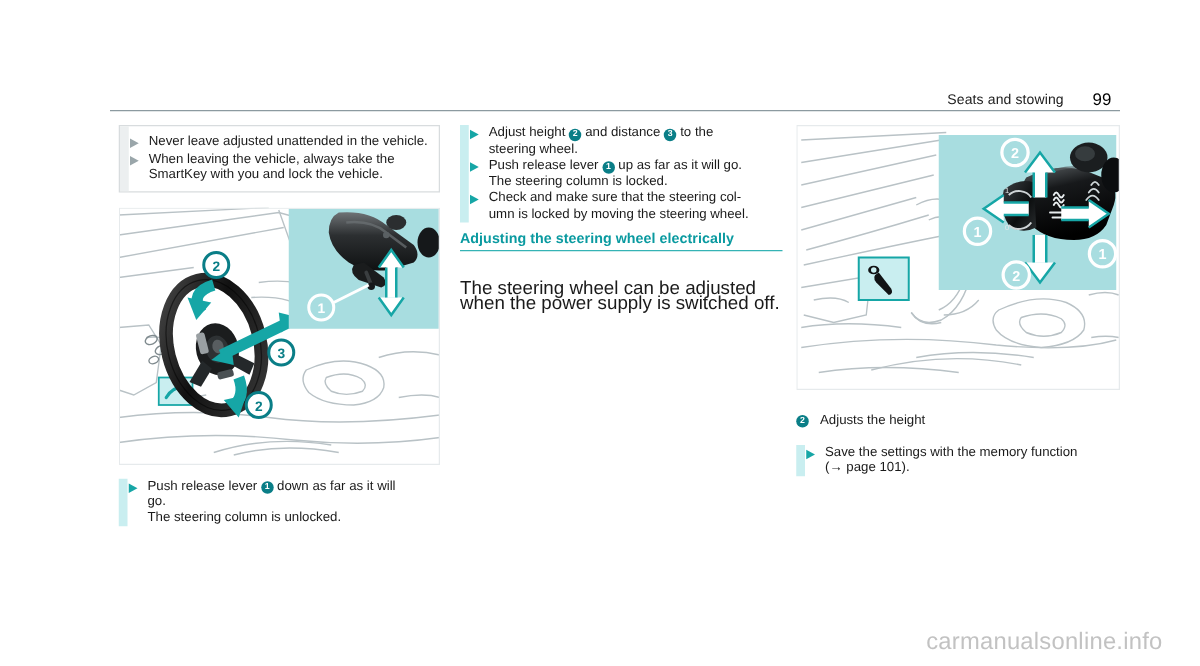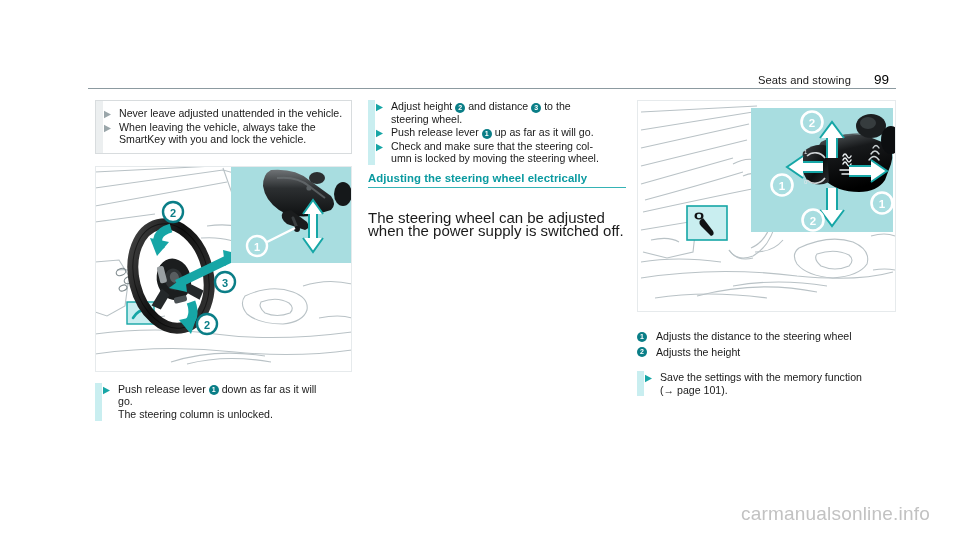--- a/index.html
+++ b/index.html
@@ -384,20 +384,21 @@
       <div class="bullet-item">
         <span class="bullet-glyph">
           <svg width="9" height="9" viewBox="0 0 9 9">
               <polygon points="1,0.7 8,4.5 1,8.3" fill="#16a6a6"></polygon>
             </svg>
         </span>
         <span class="bullet-text">
           <span>Push release lever</span>
           <span class="badge">1</span>
           <span>up as far as it will go.</span>
+          <span class="sub">The steering column is locked.</span>
         </span>
       </div>
 
       <div class="bullet-item">
         <span class="bullet-glyph">
           <svg width="9" height="9" viewBox="0 0 9 9">
               <polygon points="1,0.7 8,4.5 1,8.3" fill="#16a6a6"></polygon>
             </svg>
         </span>
         <span class="bullet-text">
@@ -556,24 +557,20 @@
             <text x="176" y="124.5" text-anchor="middle" font-family="Liberation Sans, sans-serif" font-size="11.5" font-weight="bold" fill="#ffffff">2</text>
           </g>
 
           <rect x="0.5" y="0.5" width="258" height="211" fill="none" stroke="#e6eaec" stroke-width="1"></rect>
         </g>
       </svg>
     </div>
 
     <div class="legend-list" style="margin-top:18px;">
       <div class="legend-row">
-        <span class="badge">1</span>
-        <span class="legend-label">Adjusts the distance to the steering wheel</span>
-      </div>
-      <div class="legend-row">
         <span class="badge">2</span>
         <span class="legend-label">Adjusts the height</span>
       </div>
     </div>
 
     <div class="bullet-list" style="margin-top:13px;">
       <div class="strip"></div>
       <div class="bullet-item">
         <span class="bullet-glyph">
           <svg width="9" height="9" viewBox="0 0 9 9">

